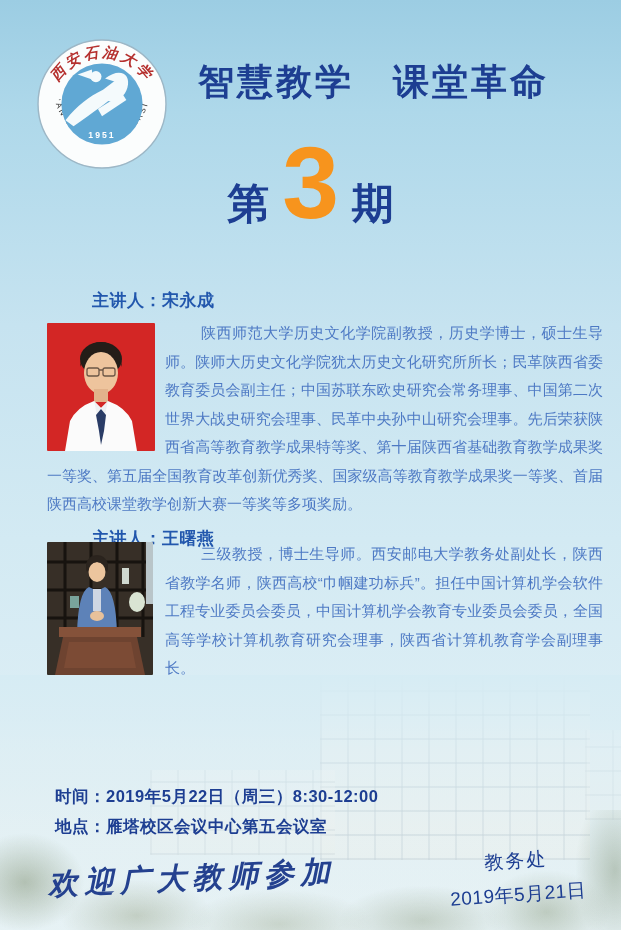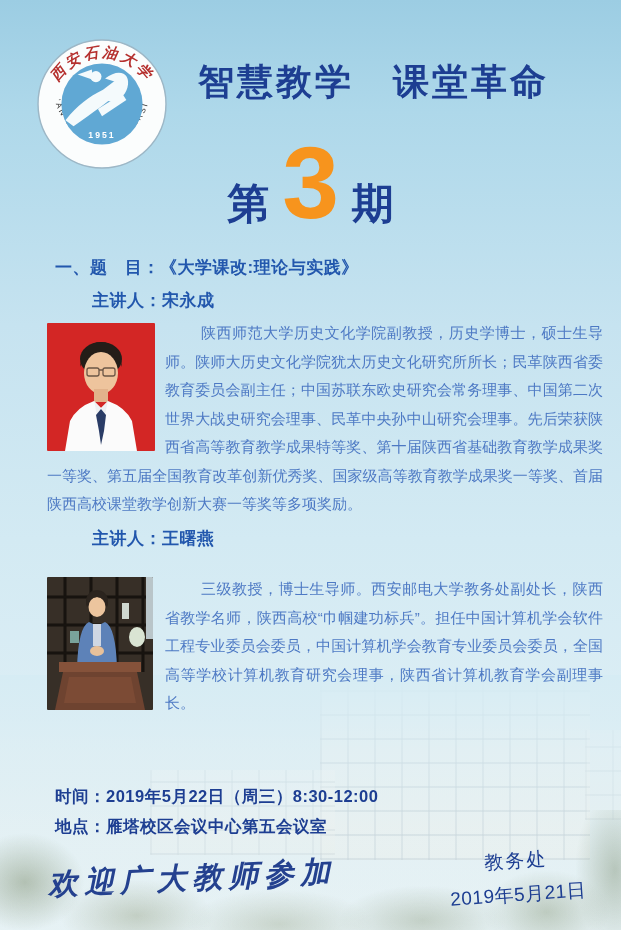--- a/index.html
+++ b/index.html
@@ -89,23 +89,20 @@
   </div>
 
   <div class="title1">智慧教学　课堂革命</div>
 
   <div class="issue">
     <span class="issue-char">第</span>
     <span class="issue-num">3</span>
     <span class="issue-char">期</span>
   </div>
 
-  <div class="sec-heading" style="top:256px;">
-    <span>一、题　目：</span><span>《大学课改:理论与实践》</span>
-  </div>
   <div class="sec-speaker" style="top:289px;">
     <span>主讲人：</span><span>宋永成</span>
   </div>
   <div class="bio" style="top:319px;">
     <svg class="photo photo-1" viewBox="0 0 108 128">
       <rect width="108" height="128" fill="#d32625"></rect>
       <ellipse cx="54" cy="36" rx="21" ry="17" fill="#241d18"></ellipse>
       <ellipse cx="54" cy="50" rx="17" ry="21" fill="#eec49d"></ellipse>
       <path d="M33,44 Q35,20 54,19 Q73,20 75,44 Q69,28 54,27 Q39,28 33,44 Z" fill="#241d18"></path>
       <g fill="none" stroke="#6b5646" stroke-width="1.3">
@@ -117,21 +114,21 @@
       <path d="M18,128 L23,98 Q30,84 47,78 L54,85 L61,78 Q78,84 85,98 L90,128 Z" fill="#fbfbfb"></path>
       <path d="M47,78 L54,85 L61,78 L58,92 L50,92 Z" fill="#eef0f2"></path>
       <polygon points="54,86 49,92 52,108 54,122 57,108 59,92" fill="#2a3c66"></polygon>
     </svg>
     <p>陕西师范大学历史文化学院副教授，历史学博士，硕士生导师。陕师大历史文化学院犹太历史文化研究所所长；民革陕西省委教育委员会副主任；中国苏联东欧史研究会常务理事、中国第二次世界大战史研究会理事、民革中央孙中山研究会理事。先后荣获陕西省高等教育教学成果特等奖、第十届陕西省基础教育教学成果奖一等奖、第五届全国教育改革创新优秀奖、国家级高等教育教学成果奖一等奖、首届陕西高校课堂教学创新大赛一等奖等多项奖励。</p>
   </div>
 
   <div class="sec-speaker" style="top:527px;">
     <span>主讲人：</span><span>王曙燕</span>
   </div>
-  <div class="bio" style="top:575px;">
+  <div class="bio" style="top:540px;">
     <svg class="photo photo-2" viewBox="0 0 106 133">
       <rect width="106" height="133" fill="#372f27"></rect>
       <g stroke="#17130f" stroke-width="3">
         <line x1="18" y1="0" x2="18" y2="95"></line>
           <line x1="44" y1="0" x2="44" y2="95"></line>
         <line x1="70" y1="0" x2="70" y2="95"></line>
           <line x1="96" y1="0" x2="96" y2="95"></line>
         <line x1="0" y1="20" x2="106" y2="20"></line>
           <line x1="0" y1="48" x2="106" y2="48"></line>
           <line x1="0" y1="76" x2="106" y2="76"></line>

